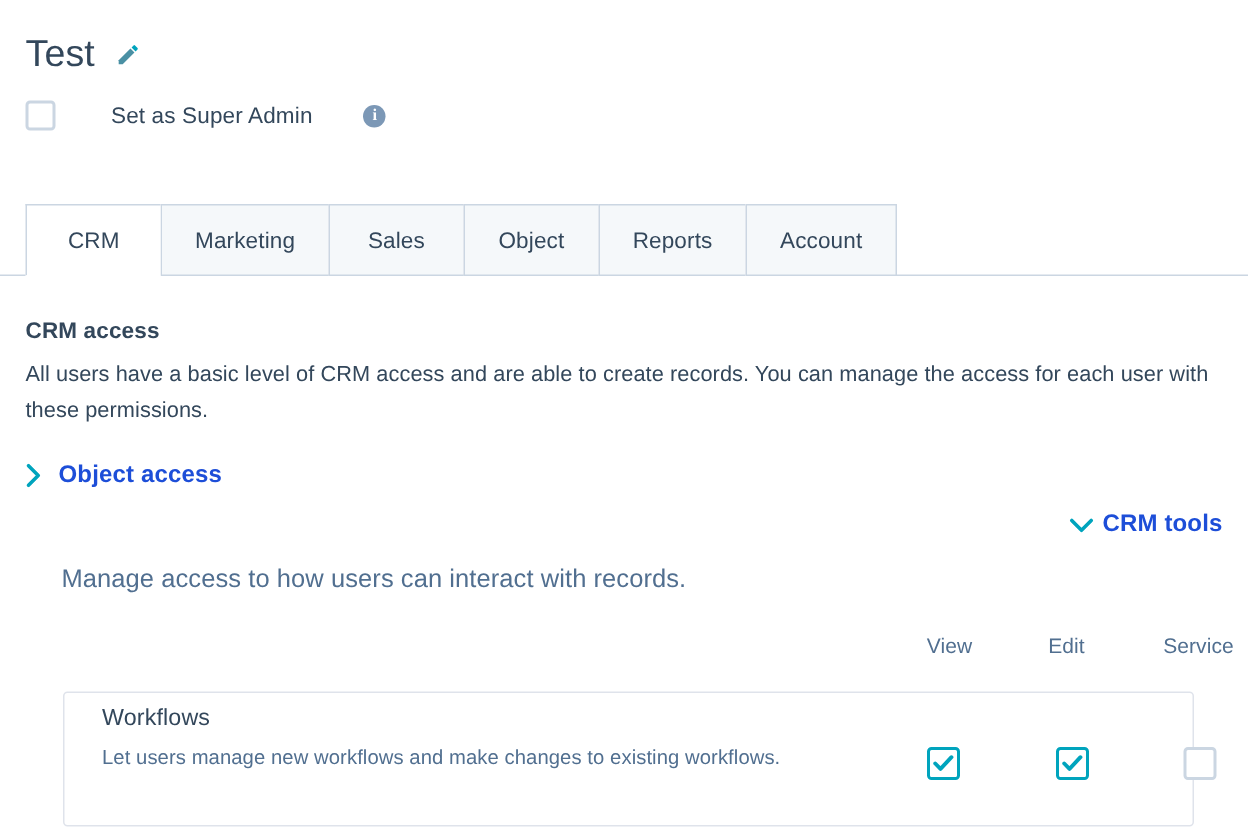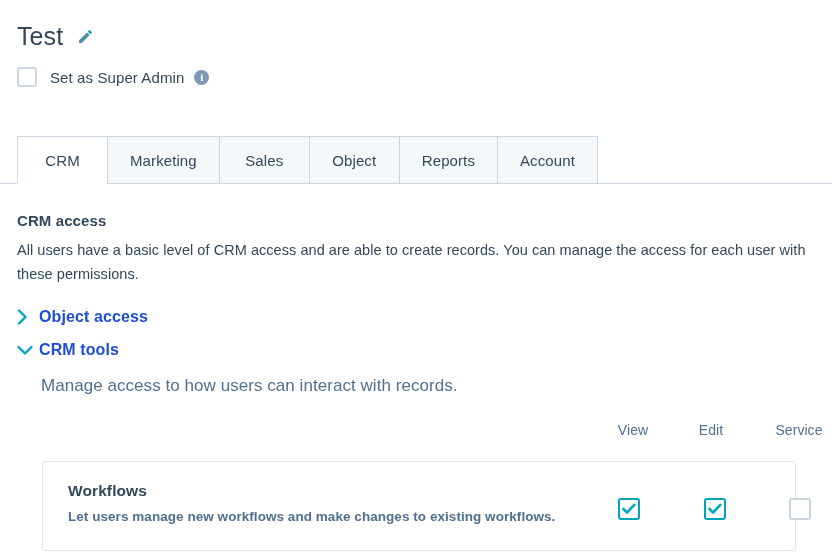--- a/index.html
+++ b/index.html
@@ -34,20 +34,21 @@
     display: inline-flex;
     align-items: center;
     cursor: pointer;
   }
 
   
   .superadmin-row {
     margin: 15px 0 0 17px;
     display: flex;
     align-items: center;
+    gap: 24px;
   }
   .cb {
     width: 20px;
     height: 20px;
     border-radius: 3px;
     box-sizing: border-box;
     display: inline-flex;
     align-items: center;
     justify-content: center;
     cursor: pointer;
@@ -161,21 +162,21 @@
     align-items: center;
     justify-content: flex-start;
     flex: none;
   }
   .accordion-label {
     font-size: 16px;
     font-weight: 700;
     color: #1d4ed8;
     letter-spacing: .1px;
   }
-  .accordion.second { margin-top: 15px; }
+  .accordion.second { margin-top: 15px; justify-content: flex-end; }
 
   .tools-desc {
     margin: 17px 0 0 24px;
     font-size: 17px;
     color: #516f90;
     letter-spacing: .05px;
   }
 
   
   .perm-head {
@@ -198,22 +199,21 @@
     border: 1px solid #dfe3eb;
     border-radius: 3px;
     background: #ffffff;
     position: relative;
     height: 90px;
     box-sizing: border-box;
   }
   .perm-row-text {
     position: absolute;
     left: 25px;
-    top: 20px;
-    font-weight: bold;
+    top: 8px;
   }
   .perm-row-title {
     font-size: 15.5px;
     color: #33475b;
     letter-spacing: .1px;
   }
   .perm-row-desc {
     margin-top: 9px;
     font-size: 13.5px;
     color: #516f90;

